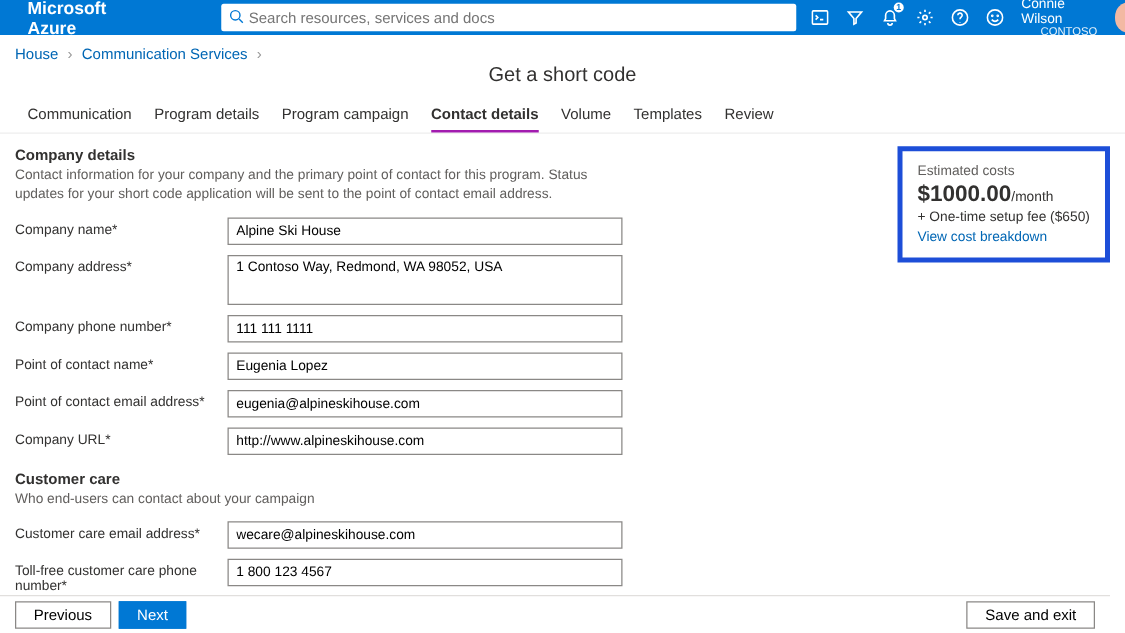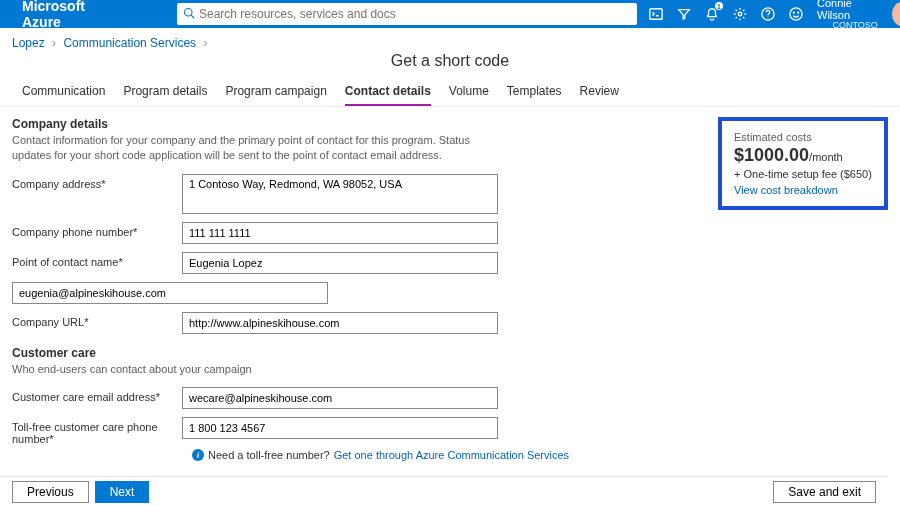--- a/index.html
+++ b/index.html
@@ -113,21 +113,21 @@
       </div>
     <div class="user">
       <span>Connie Wilson</span>
       <span class="org">CONTOSO</span>
     </div>
     <div class="avatar"></div>
   </div>
 </div>
 
 <div class="crumbs">
-  <a>Lopez</a>
+  <a>House</a>
   <span class="sep">›</span>
   <a>Communication Services</a>
   <span class="sep">›</span>
 </div>
 <h1 class="page-title">Get a short code</h1>
 
 <div class="tabs">
   <div class="tab">Communication</div>
   <div class="tab">Program details</div>
   <div class="tab">Program campaign</div>
@@ -136,37 +136,42 @@
   <div class="tab">Templates</div>
   <div class="tab">Review</div>
 </div>
 
 <div class="main">
   <div class="form-col">
     <div>
       <div class="section-title">Company details</div>
       <div class="section-desc">Contact information for your company and the primary point of contact for this program. Status updates for your short code application will be sent to the point of contact email address.</div>
 
+      <div class="row">
+          <label>Company name*</label>
+        <input value="Alpine Ski House" style="">
+        </div>
 
       <div class="row">
           <label>Company address*</label>
         <textarea style="">1 Contoso Way, Redmond, WA 98052, USA</textarea>
         </div>
 
       <div class="row">
           <label>Company phone number*</label>
         <input value="111 111 1111" style="">
         </div>
 
       <div class="row">
           <label>Point of contact name*</label>
         <input value="Eugenia Lopez" style="">
         </div>
 
       <div class="row">
+          <label>Point of contact email address*</label>
         <input value="eugenia@alpineskihouse.com" style="">
         </div>
 
       <div class="row">
           <label>Company URL*</label>
         <input value="http://www.alpineskihouse.com" style="">
         </div>
     </div>
 
     <div style="margin-top:12px;">

